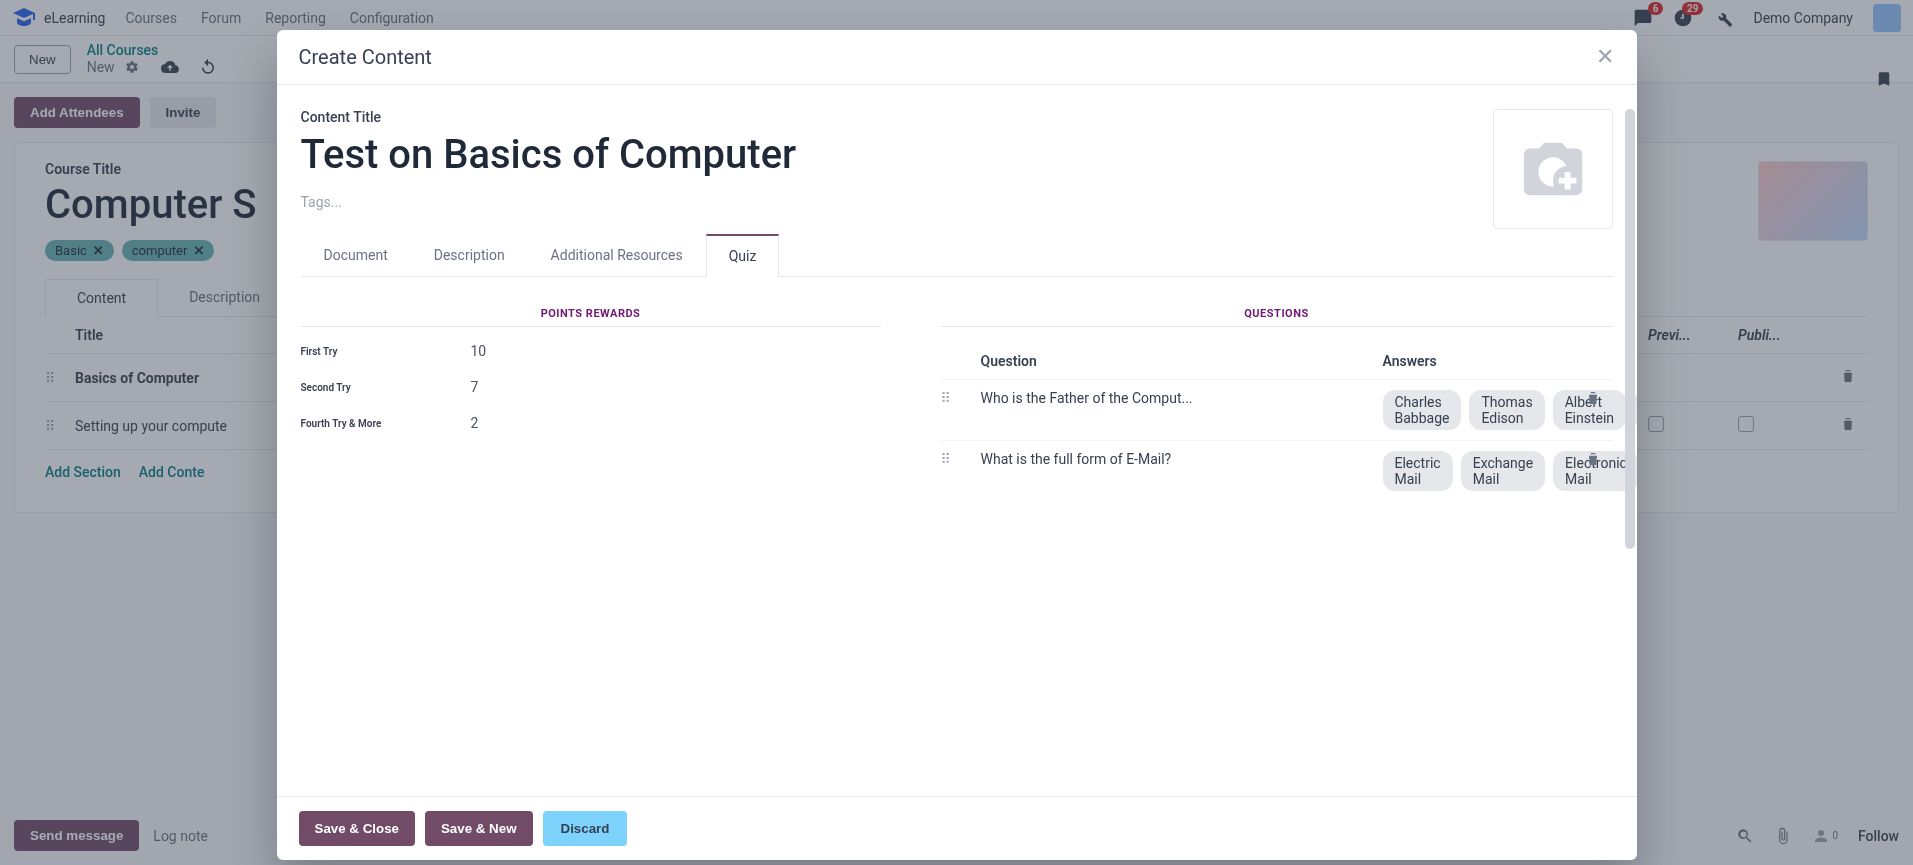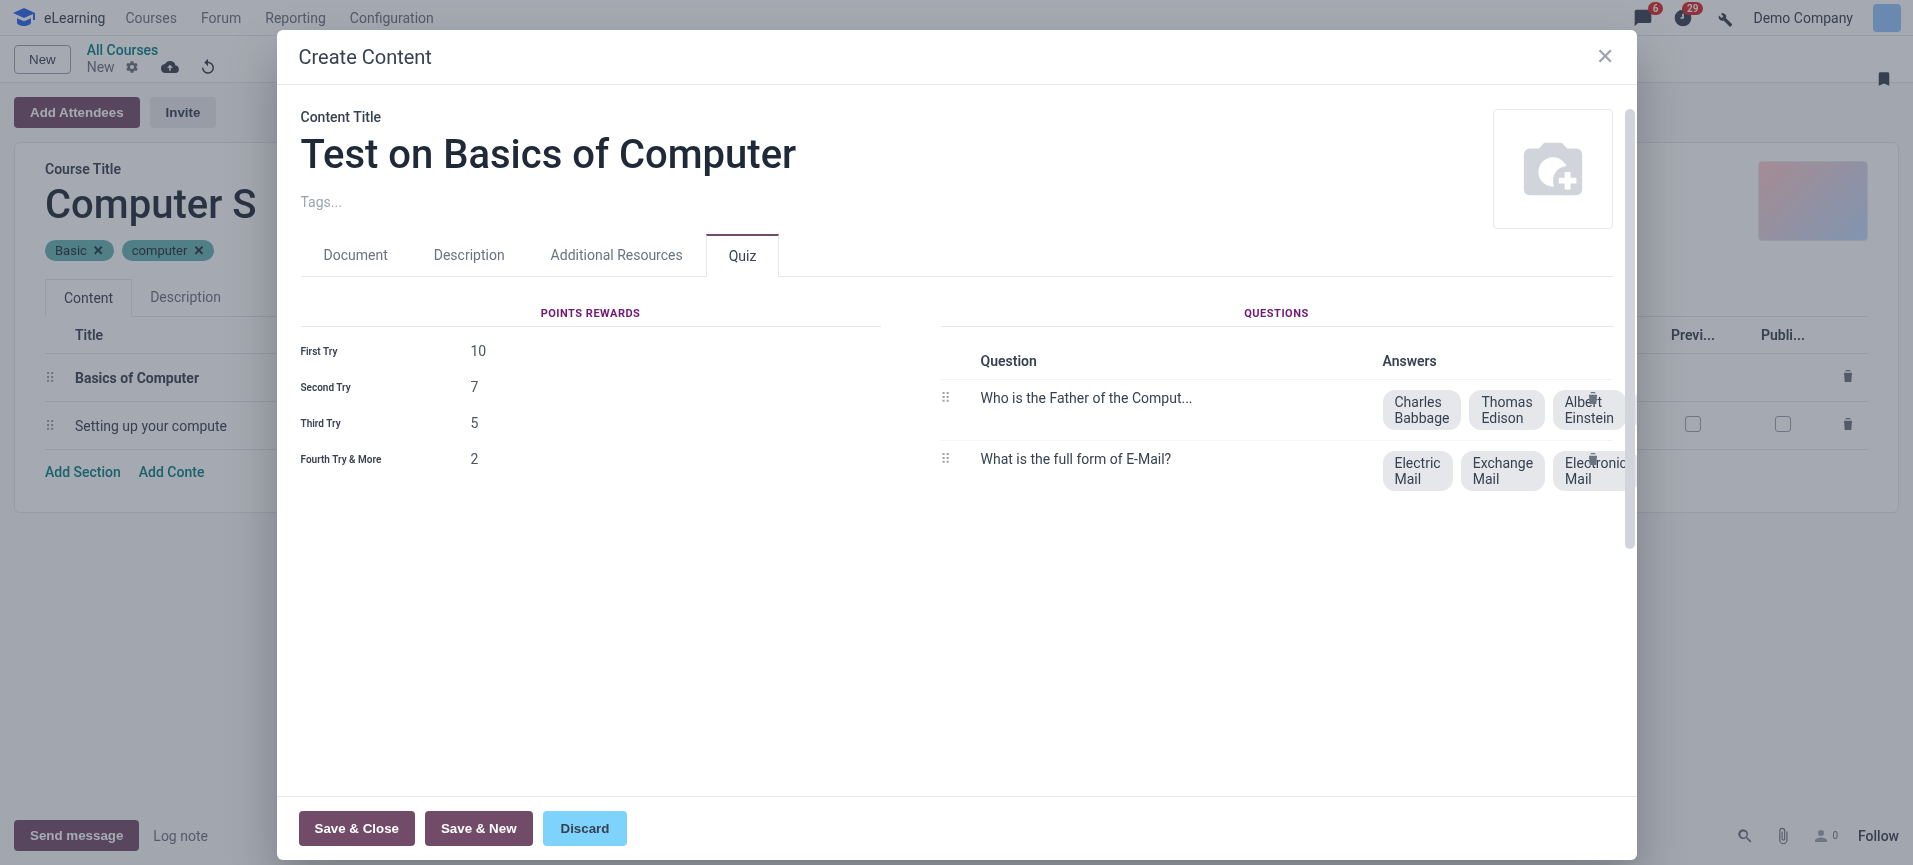--- a/index.html
+++ b/index.html
@@ -31,28 +31,28 @@
 
 
 .panel { margin: 0 14px; border: 1px solid #e5e7eb; border-radius: 6px; background: #fff; padding: 18px 30px; }
 .course-title-label { color: #374151; font-weight: 600; }
 .course-title { font-size: 40px; font-weight: 500; color: #1f2937; margin-top: 4px; }
 .tags { margin-top: 12px; display: flex; gap: 8px; }
 .tag { background: #66b2b2; color: #1f2937; padding: 3px 10px; border-radius: 12px; display: flex; align-items: center; gap: 6px; font-size: 13px; }
 .tag .x { font-weight: 700; cursor: pointer; }
 
 .tabs-bg { display: flex; border-bottom: 1px solid #e5e7eb; margin-top: 18px; }
-.tab-bg { padding: 10px 18px; cursor: pointer; color: #6b7280; }
+.tab-bg { padding: 10px 31px; cursor: pointer; color: #6b7280; }
 .tab-bg.active { background: #fff; border: 1px solid #e5e7eb; border-bottom: 1px solid #fff; margin-bottom: -1px; color: #374151; }
 
 .table-head { display: flex; padding: 10px 0; font-weight: 600; color: #374151; border-bottom: 1px solid #e5e7eb; }
 .table-row { display: flex; align-items: center; padding: 14px 0; border-bottom: 1px solid #e5e7eb; }
 .drag-col { width: 30px; color: #9ca3af; }
 .title-col { flex: 1; }
-.prev-col, .pub-col { width: 90px; text-align: center; }
+.prev-col, .pub-col { width: 90px; text-align: left; font-style: italic; }
 .trash-col { width: 40px; text-align: center; color: #6b7280; }
 
 .add-links { padding: 14px 0; display: flex; gap: 18px; }
 .add-links span { color: #017e84; font-weight: 500; cursor: pointer; }
 
 
 .bottom-bar { position: absolute; bottom: 0; left: 0; right: 0; padding: 14px; display: flex; align-items: center; gap: 14px; background: #f9fafb; }
 .bottom-right { margin-left: auto; display: flex; align-items: center; gap: 20px; color: #6b7280; }
 
 
@@ -289,24 +289,20 @@
         <div class="section-title">POINTS REWARDS</div>
         <div class="point-row">
           <div class="label">First Try</div>
           <div class="val">10</div>
         </div>
         <div class="point-row">
           <div class="label">Second Try</div>
           <div class="val">7</div>
         </div>
         <div class="point-row">
-          <div class="label">Third Try</div>
-          <div class="val">5</div>
-        </div>
-        <div class="point-row">
           <div class="label">Fourth Try &amp; More</div>
           <div class="val">2</div>
         </div>
       </div>
 
       <div class="questions-col">
         <div class="section-title">QUESTIONS</div>
         <div class="q-head">
           <div class="q-drag"></div>
           <div class="q-question">Question</div>

